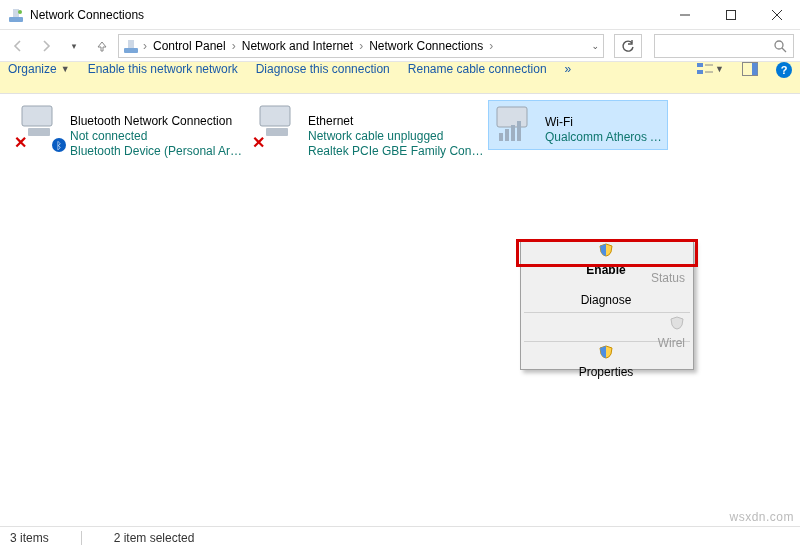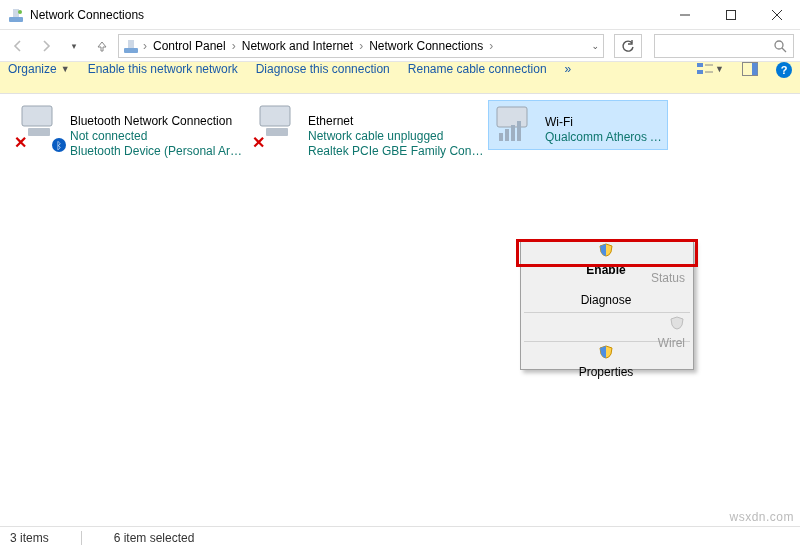--- a/index.html
+++ b/index.html
@@ -238,16 +238,16 @@
       <span>Properties</span>
     </div>
   </div>
 
   <div class="highlight-box"></div>
 </div>
 
 <div class="statusbar">
   <span>3 items</span>
   <span class="sep"></span>
-  <span>6 item selected</span>
+  <span>2 item selected</span>
 </div>
 
 <div class="watermark">wsxdn.com</div>
 
 </body></html>

